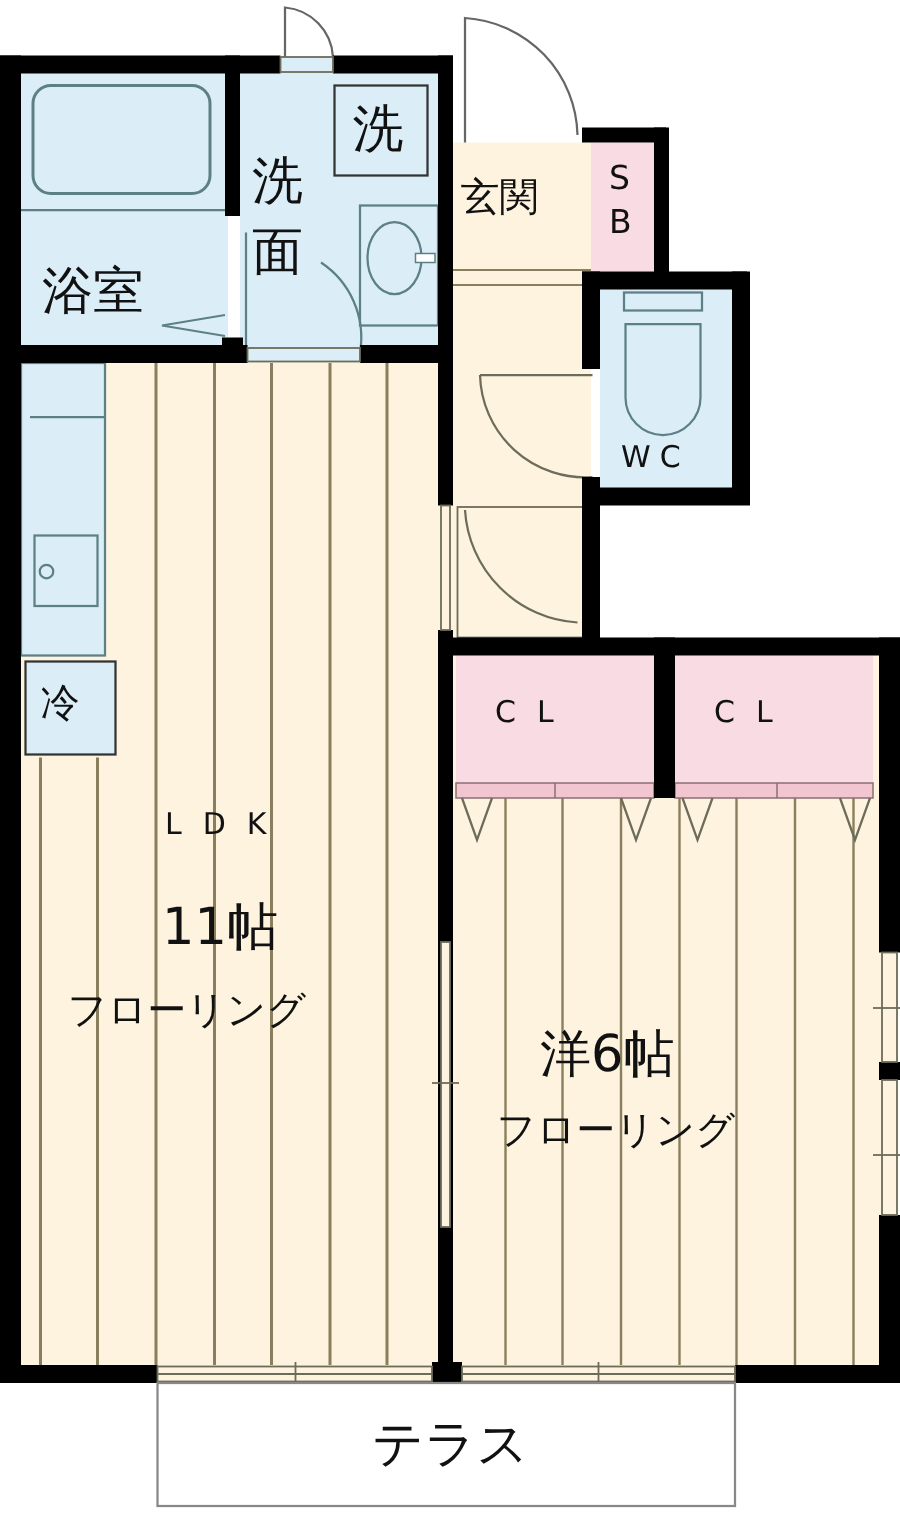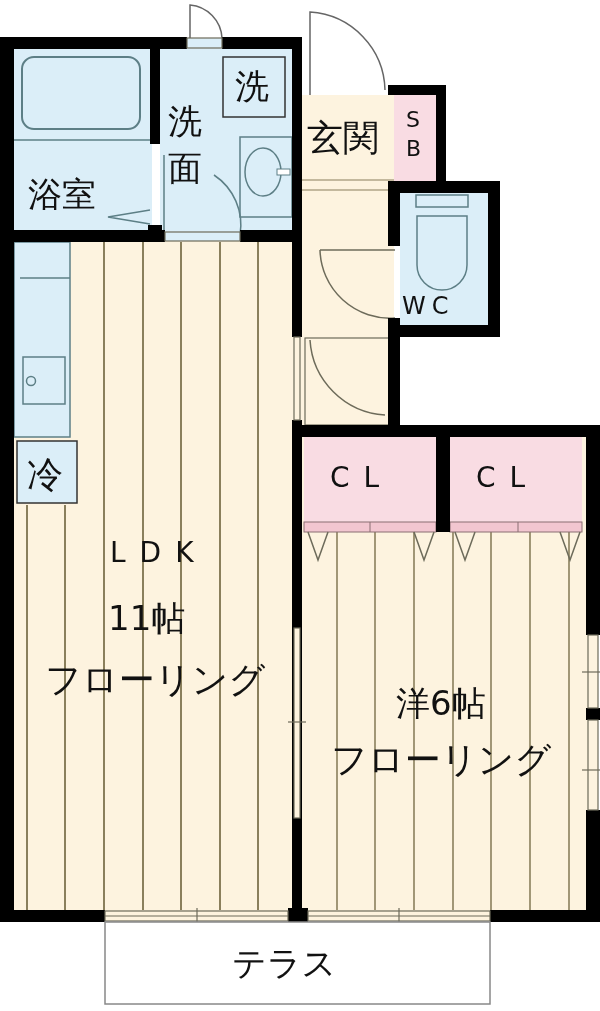--- a/index.html
+++ b/index.html
@@ -1,21 +1,21 @@
 <!DOCTYPE html>
 <html><head>
 <meta charset="utf-8">
 <style>
   html,body{margin:0;padding:0;background:#fff;}
   body{width:600px;height:1011px;position:relative;overflow:hidden;font-family:"DejaVu Sans",sans-serif;}
   svg{position:absolute;left:0;top:0;}
   .lbl{position:absolute;color:#111;white-space:nowrap;text-align:center;line-height:1.1;}
   .big{font-size:34px;}
-  .mid{font-size:36px;}
-  .lat{font-size:28px;letter-spacing:14px;}
+  .mid{font-size:26px;}
+  .lat{font-size:20px;letter-spacing:14px;}
 </style>
 </head>
 <body>
 
 <svg width="600" height="1011" viewBox="0 0 600 1011">
 
   <g>
 
     <rect x="12" y="47" width="140" height="185" fill="#dbeef8"></rect>
 
@@ -163,22 +163,22 @@
   <rect x="105" y="922" width="385" height="82" fill="#fff" stroke="#888" stroke-width="1.5"></rect>
 </svg>
 
 <div class="lbl big" style="left:28px;top:176px;">浴室</div>
 <div class="lbl big" style="left:168px;top:103px;">洗</div>
 <div class="lbl big" style="left:168px;top:150px;">面</div>
 <div class="lbl big" style="left:235px;top:68px;">洗</div>
 <div class="lbl mid" style="left:307px;top:118px;">玄関</div>
 <div class="lbl" style="left:406px;top:108px;font-size:22px;">S</div>
 <div class="lbl" style="left:406px;top:137px;font-size:22px;">B</div>
-<div class="lbl" style="left:402px;top:293px;font-size:24px;letter-spacing:6px;">WC</div>
+<div class="lbl" style="left:414px;top:293px;font-size:20px;letter-spacing:6px;">WC</div>
 <div class="lbl mid" style="left:27px;top:455px;">冷</div>
 <div class="lbl lat" style="left:110px;top:538px;">LDK</div>
 <div class="lbl big" style="left:108px;top:600px;">11帖</div>
 <div class="lbl mid" style="left:45px;top:660px;">フローリング</div>
 <div class="lbl lat" style="left:330px;top:463px;">CL</div>
 <div class="lbl lat" style="left:476px;top:463px;">CL</div>
-<div class="lbl big" style="left:396px;top:685px;">洋6帖</div>
+<div class="lbl big" style="left:360px;top:685px;">洋6帖</div>
 <div class="lbl mid" style="left:331px;top:740px;">フローリング</div>
-<div class="lbl big" style="left:232px;top:945px;">テラス</div>
+<div class="lbl big" style="left:248px;top:945px;">テラス</div>
 
 </body></html>

